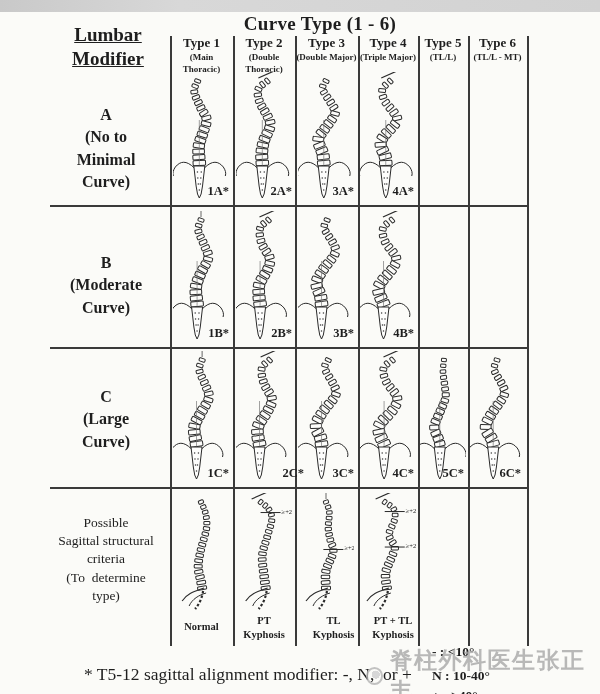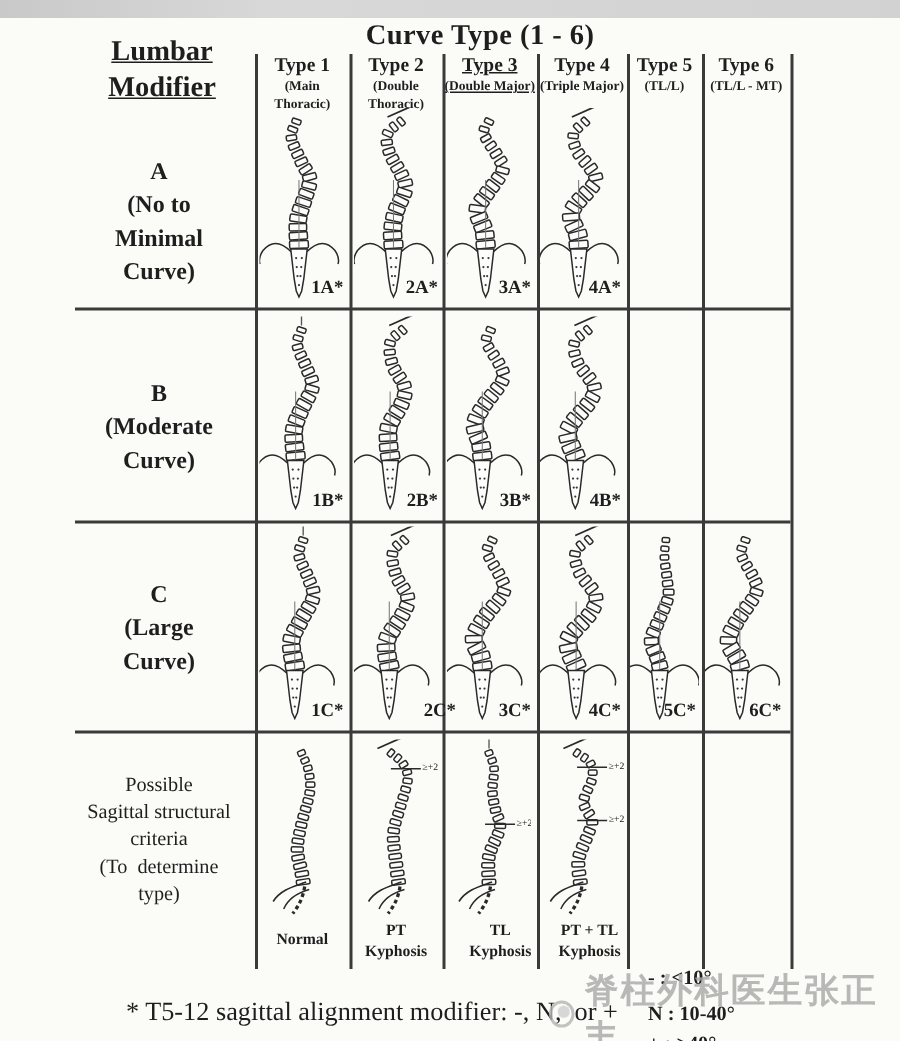--- a/index.html
+++ b/index.html
@@ -52,21 +52,21 @@
   </div>
 
   <div class="colhead" style="left:171px;top:36px;width:61px;">
     <span class="cname">Type 1</span>
     <span class="csub">(Main Thoracic)</span>
   </div>
   <div class="colhead" style="left:234px;top:36px;width:60px;">
     <span class="cname">Type 2</span>
     <span class="csub">(Double Thoracic)</span>
   </div>
-  <div class="colhead" style="left:296px;top:36px;width:61px;text-decoration:underline;">
+  <div class="colhead" style="left:296px;top:36px;width:61px;">
     <span class="cname">Type 3</span>
     <span class="csub">(Double Major)</span>
   </div>
   <div class="colhead" style="left:359px;top:36px;width:58px;">
     <span class="cname">Type 4</span>
     <span class="csub">(Triple Major)</span>
   </div>
   <div class="colhead" style="left:419px;top:36px;width:48px;">
     <span class="cname">Type 5</span>
     <span class="csub">(TL/L)</span>

